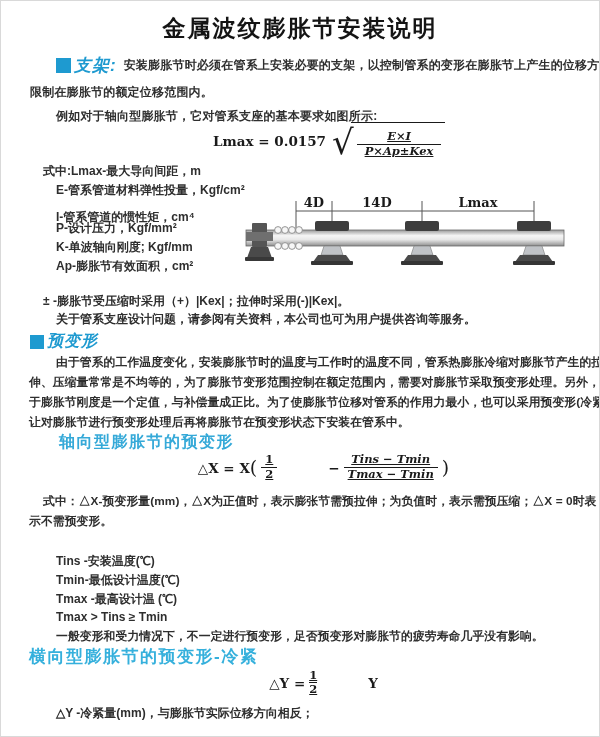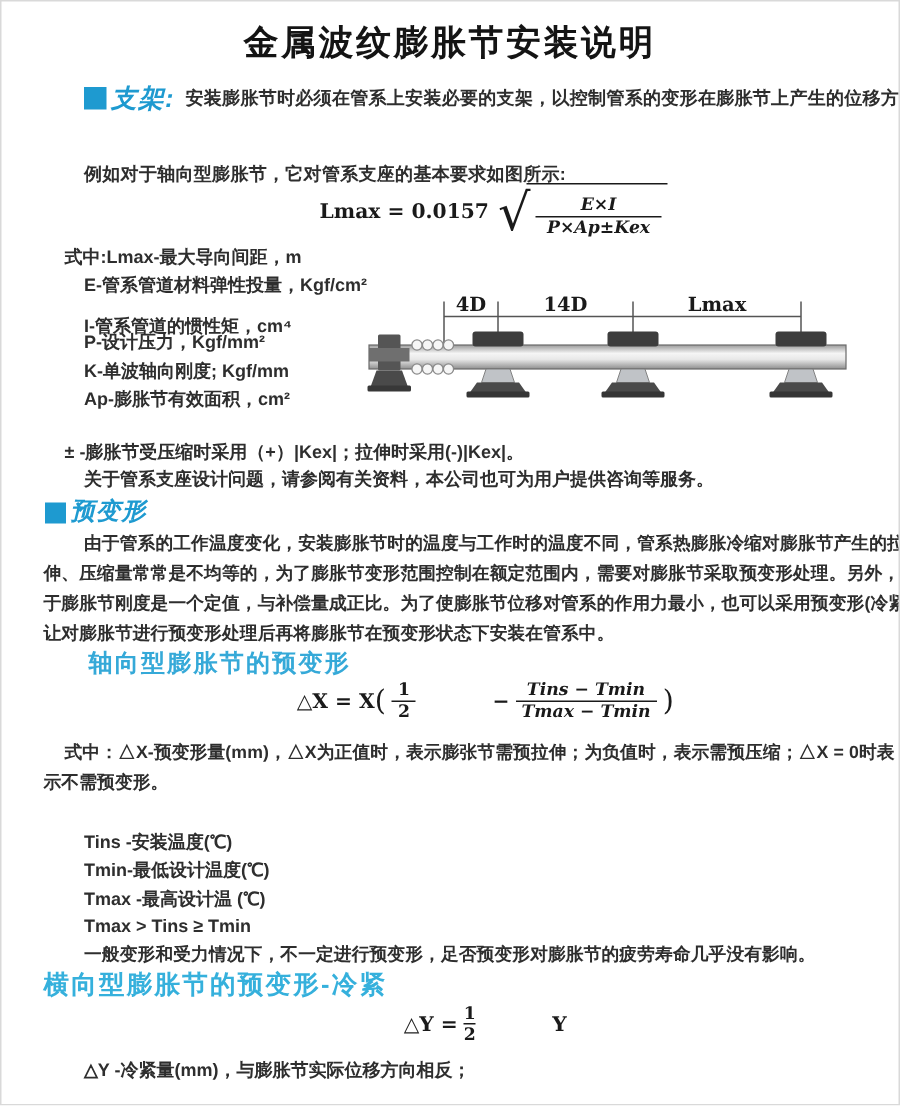--- a/index.html
+++ b/index.html
@@ -16,21 +16,21 @@
   .sec-head{display:flex;align-items:center;gap:3px;}
   .sq{display:inline-block;width:15px;height:15px;background:#1e9ad0;}
   .sec-head .sec-label{font-size:17px;font-weight:bold;color:#1e9ad0;letter-spacing:1px;font-style:italic;}
   .body-txt{font-size:12px;font-weight:600;color:#2e2e2e;letter-spacing:0.2px;}
   .body-sm{font-size:11.8px;font-weight:600;color:#2e2e2e;letter-spacing:0.1px;}
   .def-txt{font-size:12px;font-weight:600;color:#2e2e2e;}
   .sub-head{font-size:16px;font-weight:bold;color:#35a9d8;letter-spacing:1.5px;}
   
   .math{font-family:"DejaVu Serif",serif;font-weight:bold;color:#1a1a1a;}
   .math-row{display:inline-flex;align-items:center;}
-  .frac{display:inline-flex;flex-direction:column;align-items:center;line-height:1.15;}
+  .frac{display:inline-flex;flex-direction:column;align-items:center;line-height:1.15;text-decoration:underline;}
   .frac .den{border-top:1.4px solid #1a1a1a;}
   .sqrt-sign{font-size:34px;font-weight:400;line-height:0.8;position:relative;top:2px;}
   .sqrt-body{border-top:1.6px solid #1a1a1a;margin-left:-3px;padding:2px 4px 0 6px;}
   .f1-lhs{font-size:13.5px;margin-right:6px;}
   .f1 .frac{font-size:11.5px;font-style:italic;}
   .f1 .frac .num,.f1 .frac .den{padding:0 8px 1px 8px;}
   .f2,.f3{left:0;top:452px;width:100%;display:flex;justify-content:center;}
   .f2-core{font-size:13.5px;margin-left:47px;}
   .paren{font-size:19px;font-weight:400;position:relative;top:-1px;}
   .f2 .frac,.f3 .frac{font-size:11.5px;margin:0 4px;}
@@ -44,20 +44,21 @@
 
 <div class="page">
 
   <div class="abs doc-title">金属波纹膨胀节安装说明</div>
 
   <div class="abs sec-head" style="left:55px;top:53px;">
     <span class="sq"></span>
     <span class="sec-label">支架:</span>
     <span class="body-txt" style="margin-left:4px;">安装膨胀节时必须在管系上安装必要的支架，以控制管系的变形在膨胀节上产生的位移方向并</span>
   </div>
+  <div class="abs body-txt" style="left:29px;top:83px;">限制在膨胀节的额定位移范围内。</div>
   <div class="abs body-txt" style="left:55px;top:107px;">例如对于轴向型膨胀节，它对管系支座的基本要求如图所示:</div>
 
   <div class="abs math math-row f1" style="left:212px;top:121px;">
     <span class="f1-lhs">Lmax = 0.0157</span>
     <span class="sqrt-sign">√</span>
     <span class="sqrt-body">
       <span class="frac">
         <span class="num">E×I</span>
         <span class="den">P×Ap±Kex</span>
       </span>

